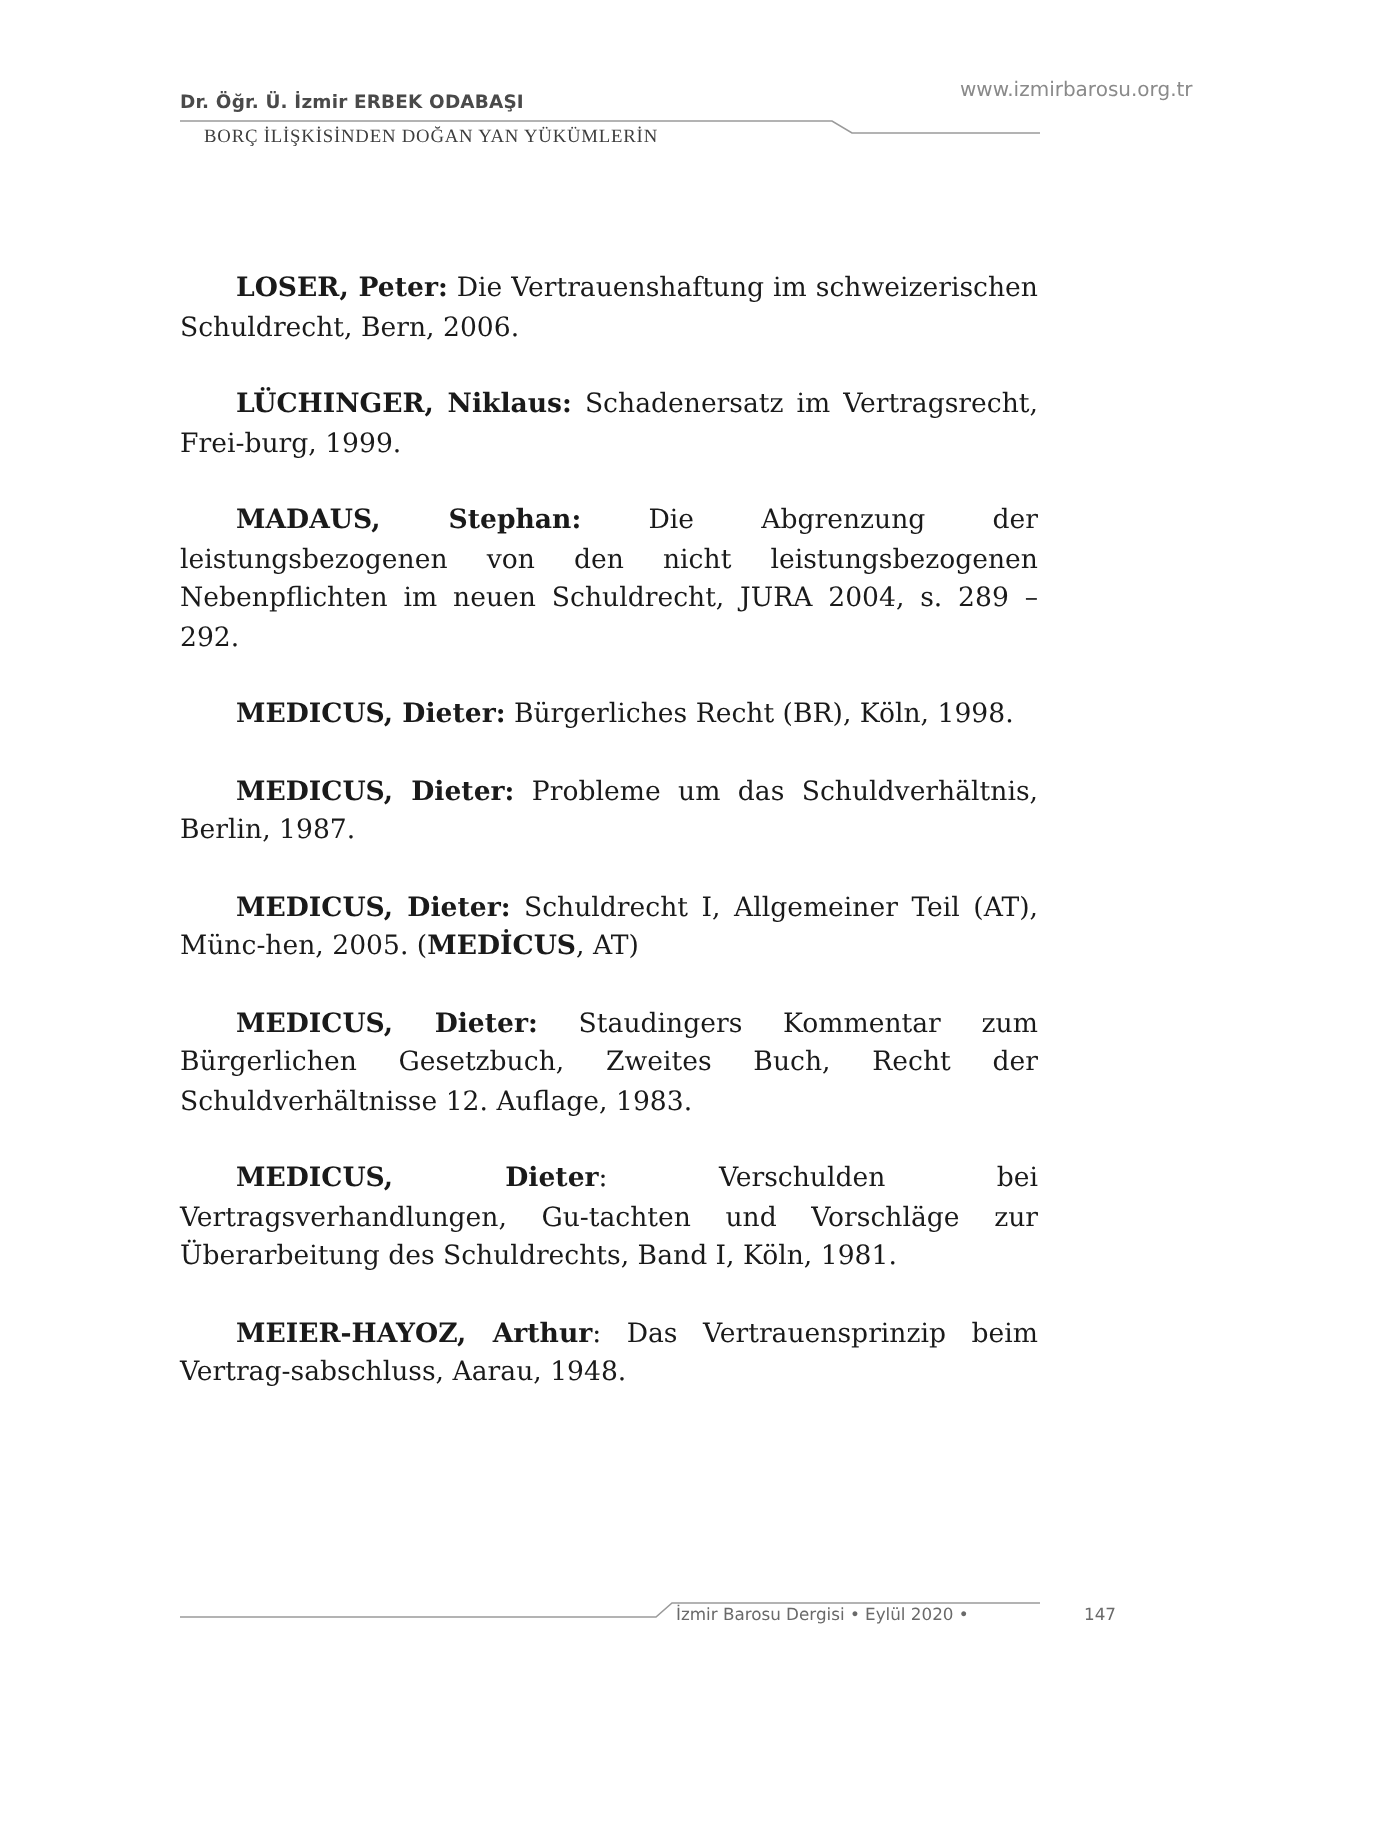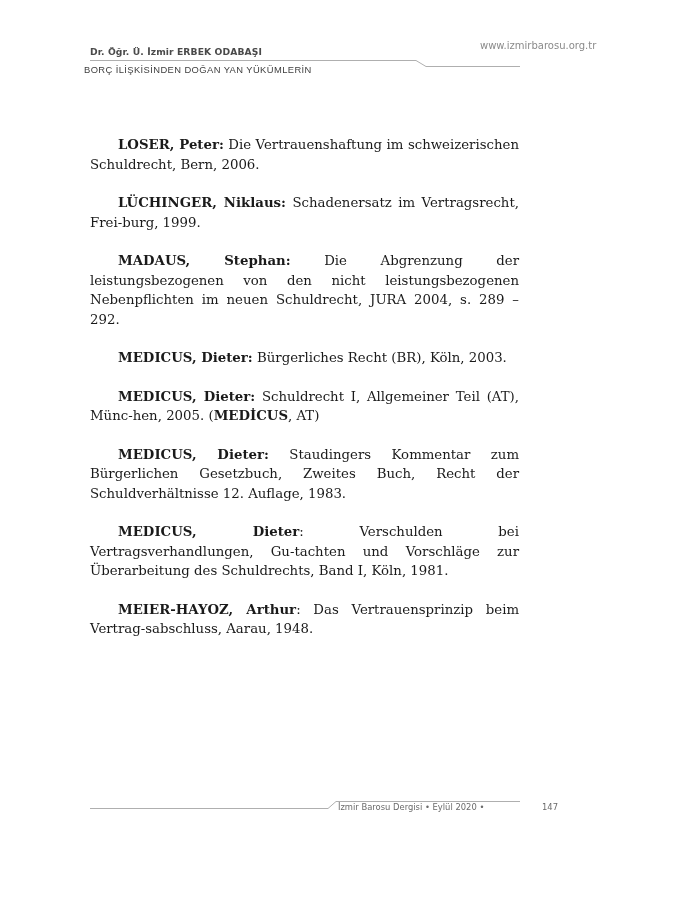--- a/index.html
+++ b/index.html
@@ -1,20 +1,20 @@
 <!DOCTYPE html>
 <html><head>
 <meta charset="utf-8">
 <style>
   html, body { margin: 0; padding: 0; background: #ffffff; }
   body { width: 700px; height: 917px; position: relative; overflow: hidden; }
   .page { position: absolute; left: 0; top: 0; width: 700px; height: 917px; background: #fff; }
 
   .hdr-author { position: absolute; left: 90px; top: 46px; font-family: "DejaVu Sans", sans-serif; font-weight: bold; font-size: 9.2px; color: #4a4a4a; letter-spacing: 0.1px; white-space: nowrap; }
-  .hdr-title { position: absolute; left: 84px; top: 63px; font-family: Liberation Sans, sans-serif; font-size: 9.4px; line-height: 13.5px; color: #3e3e3e; letter-spacing: 0.4px; white-space: nowrap; }
+  .hdr-title { position: absolute; left: 102px; top: 63px; font-family: Liberation Serif, serif; font-size: 9.4px; line-height: 13.5px; color: #3e3e3e; letter-spacing: 0.4px; white-space: nowrap; }
   .hdr-url { position: absolute; left: 432px; top: 40px; font-family: "DejaVu Sans", sans-serif; font-size: 10px; color: #8a8a8a; white-space: nowrap; margin-left: 48px; }
   .lines { position: absolute; left: 0; top: 0; }
 
   .body { position: absolute; left: 90px; top: 119px; width: 429px; font-family: "DejaVu Serif", "Liberation Serif", serif; font-size: 13.3px; line-height: 19.5px; color: #1a1a1a; }
   .entry { margin: 16px 0 19px 0; text-align: justify; text-indent: 28px; hyphens: manual; }
   .entry b { font-weight: bold; }
 
   .ftr-text { position: absolute; left: 338px; top: 802px; font-family: "DejaVu Sans", sans-serif; font-size: 8.4px; color: #6a6a6a; white-space: nowrap; }
   .ftr-page { position: absolute; left: 506px; top: 802px; font-family: "DejaVu Sans", sans-serif; font-size: 8.4px; color: #6a6a6a; white-space: nowrap; margin-left: 36px; }
 </style>
@@ -31,21 +31,22 @@
   <div class="hdr-author">Dr. Öğr. Ü. İzmir ERBEK ODABAŞI</div>
   <div class="hdr-url">www.izmirbarosu.org.tr</div>
   <div class="hdr-title">
     <div>BORÇ İLİŞKİSİNDEN DOĞAN YAN YÜKÜMLERİN</div>
   </div>
 
   <div class="body">
     <p class="entry"><b>LOSER, Peter:</b><span> Die Vertrauenshaftung im schweizerischen Schuldrecht, Bern, 2006.</span></p>
     <p class="entry"><b>LÜCHINGER, Niklaus:</b><span> Schadenersatz im Vertragsrecht, Frei-burg, 1999.</span></p>
     <p class="entry"><b>MADAUS, Stephan:</b><span> Die Abgrenzung der leistungsbezogenen von den nicht leistungsbezogenen Nebenpflichten im neuen Schuldrecht, JURA 2004, s. 289 – 292.</span></p>
-    <p class="entry"><b>MEDICUS, Dieter:</b><span> Bürgerliches Recht (BR), Köln, 2003.</span></p>
+    <p class="entry"><b>MEDICUS, Dieter:</b><span> Bürgerliches Recht (BR), Köln, 1998.</span></p>
+    <p class="entry"><b>MEDICUS, Dieter:</b><span> Probleme um das Schuldverhältnis, Berlin, 1987.</span></p>
     <p class="entry"><b>MEDICUS, Dieter:</b><span> Schuldrecht I, Allgemeiner Teil (AT), Münc-hen, 2005. (</span><b>MEDİCUS</b><span>, AT)</span></p>
     <p class="entry"><b>MEDICUS, Dieter:</b><span> Staudingers Kommentar zum Bürgerlichen Gesetzbuch, Zweites Buch, Recht der Schuldverhältnisse 12. Auflage, 1983.</span></p>
     <p class="entry"><b>MEDICUS, Dieter</b><span>: Verschulden bei Vertragsverhandlungen, Gu-tachten und Vorschläge zur Überarbeitung des Schuldrechts, Band I, Köln, 1981.</span></p>
     <p class="entry"><b>MEIER-HAYOZ, Arthur</b><span>: Das Vertrauensprinzip beim Vertrag-sabschluss, Aarau, 1948.</span></p>
   </div>
 
   <div class="ftr-text">İzmir Barosu Dergisi • Eylül 2020 •</div>
   <div class="ftr-page">147</div>
 </div>
 

